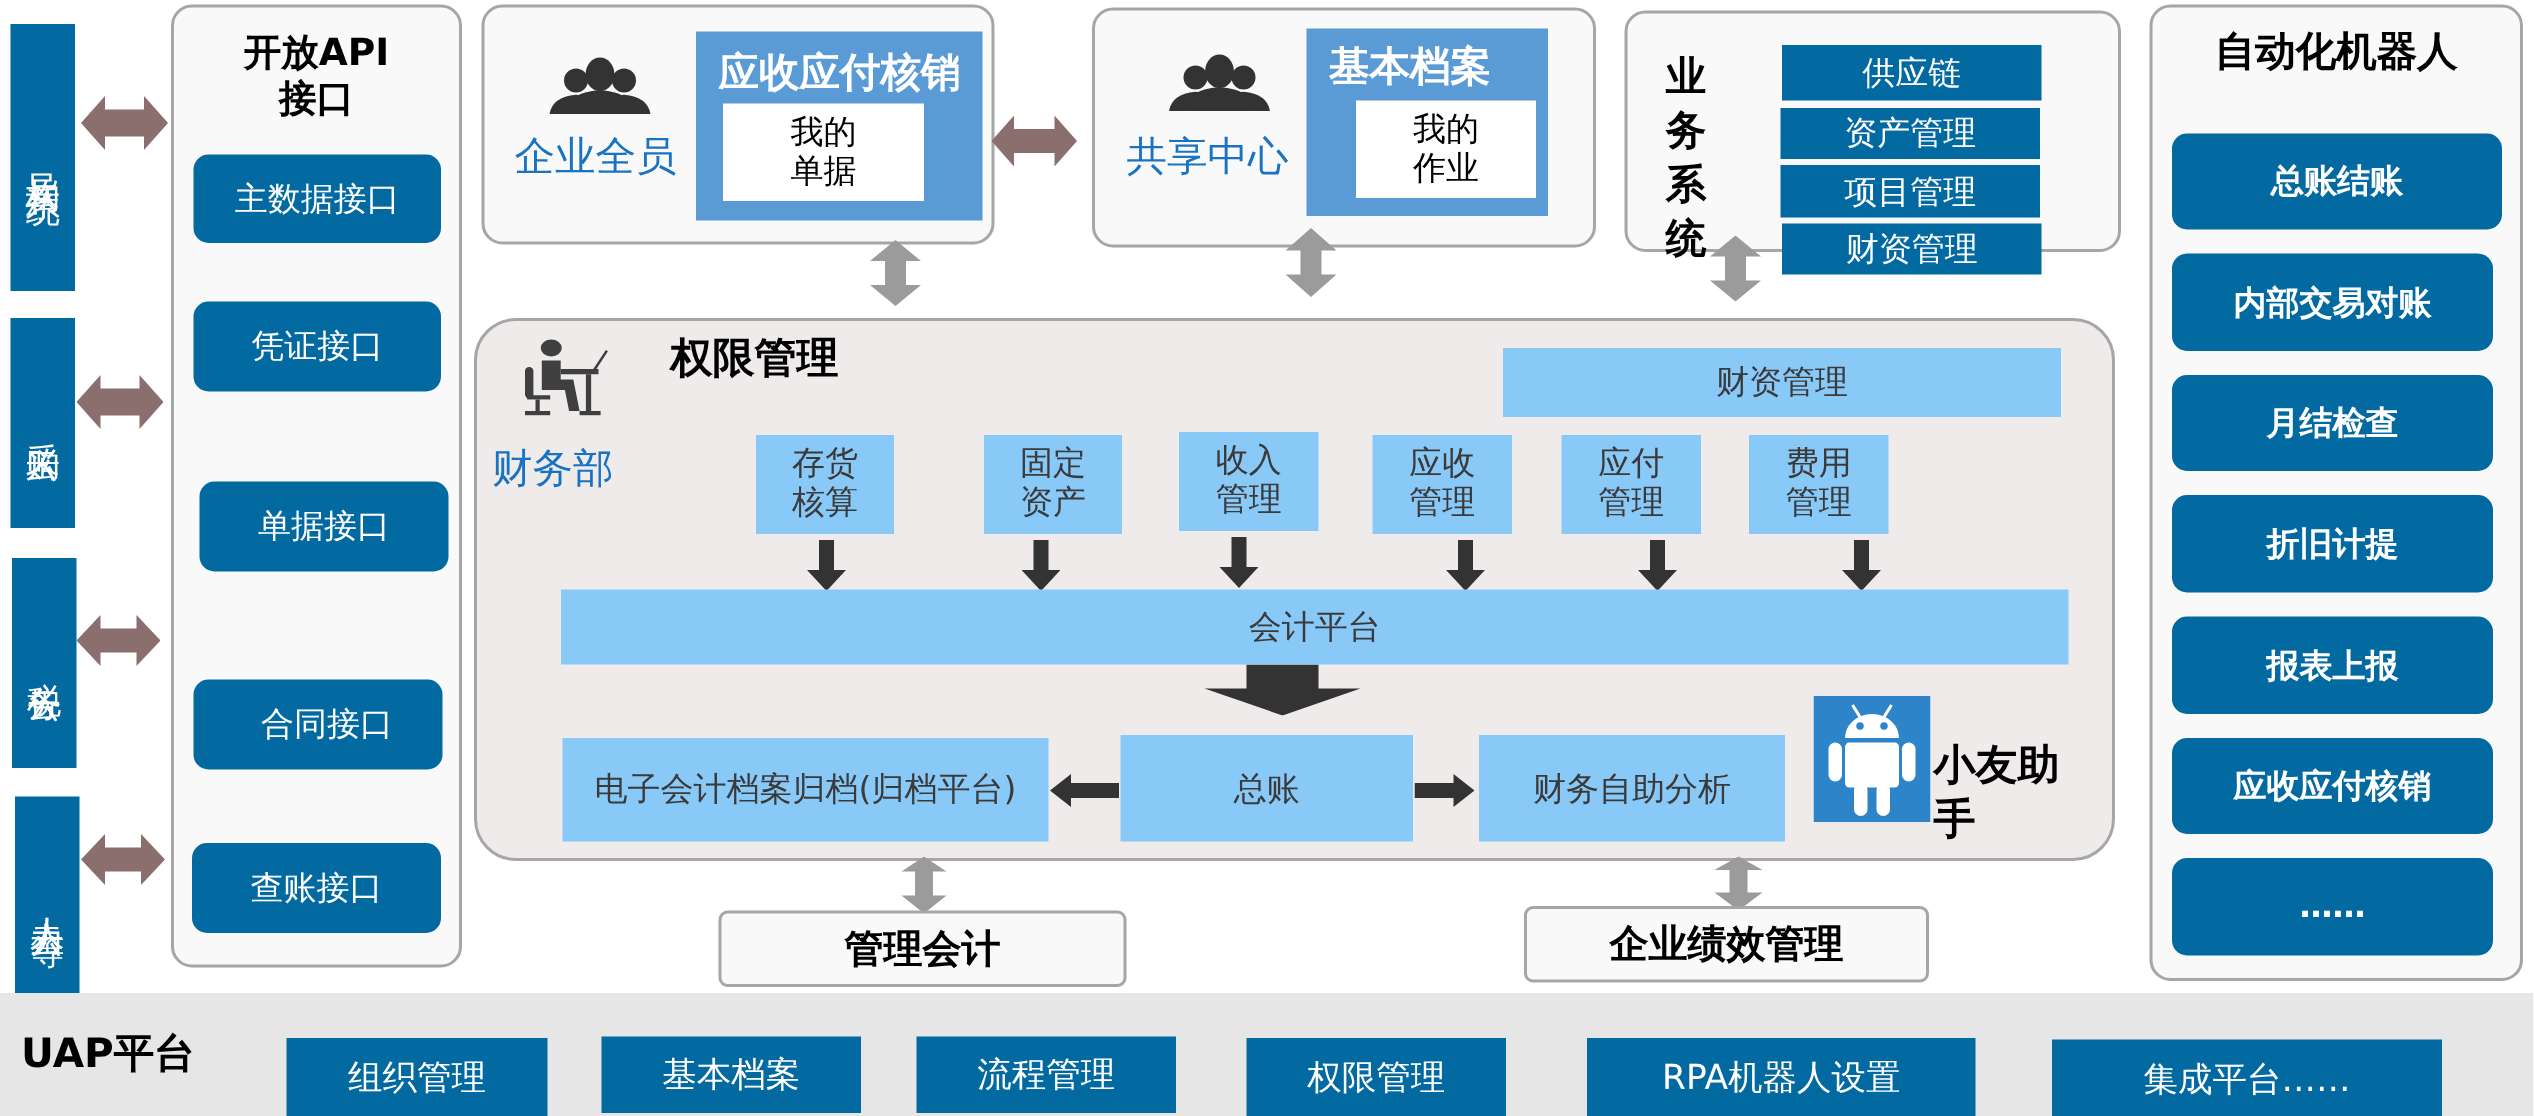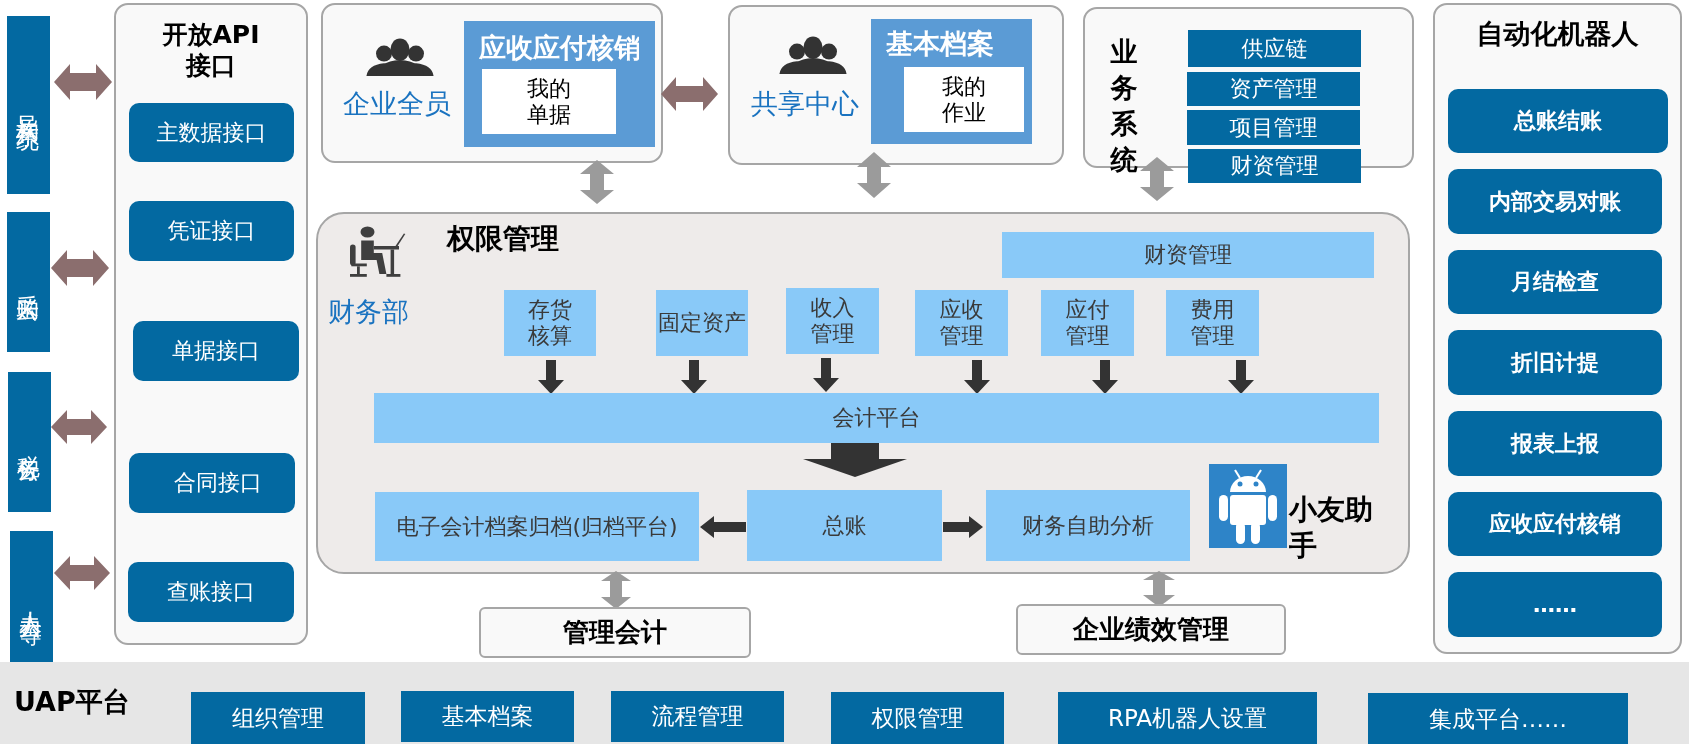--- a/index.html
+++ b/index.html
@@ -157,21 +157,21 @@
 <div class="abs title" style="left:447px;top:220px;font-size:28px;">权限管理</div>
 
 <div class="abs lblue" style="left:1002px;top:232px;width:372px;height:46px;font-size:22px;">
     <span>财资管理</span>
   </div>
 
 <div class="abs lblue two-line" style="left:504px;top:290px;width:92px;height:66px;font-size:22px;flex-direction:column;">
   <span>存货</span>
     <span>核算</span>
   </div>
-<div class="abs lblue two-line" style="left:656px;top:290px;width:92px;height:66px;font-size:22px;flex-direction:row;">
+<div class="abs lblue two-line" style="left:656px;top:290px;width:92px;height:66px;font-size:22px;flex-direction:column;">
   <span>固定</span>
     <span>资产</span>
   </div>
 <div class="abs lblue two-line" style="left:786px;top:288px;width:93px;height:66px;font-size:22px;flex-direction:column;">
   <span>收入</span>
     <span>管理</span>
   </div>
 <div class="abs lblue two-line" style="left:915px;top:290px;width:93px;height:66px;font-size:22px;flex-direction:column;">
   <span>应收</span>
     <span>管理</span>

